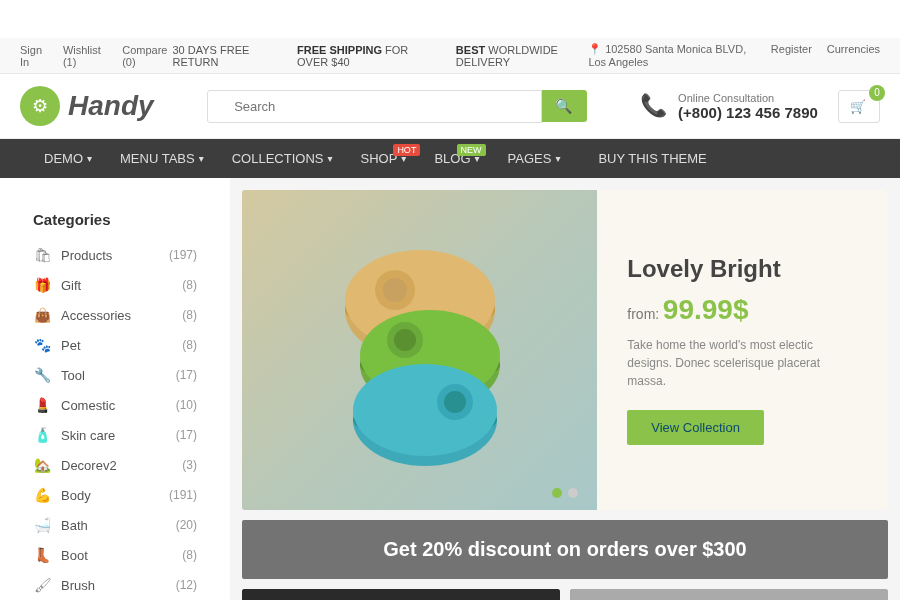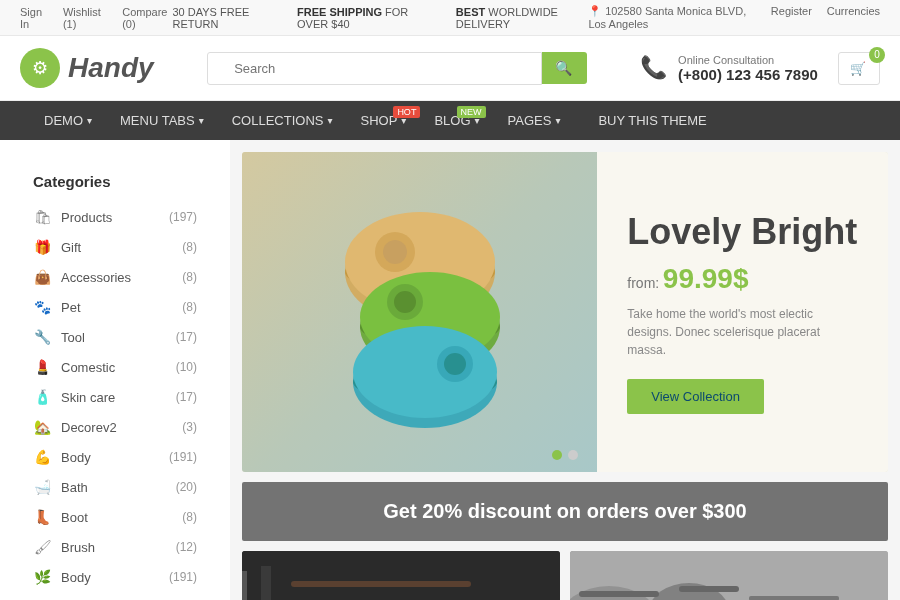--- a/index.html
+++ b/index.html
@@ -8,20 +8,21 @@
     
     .top-bar {
       background: #f8f8f8;
       border-bottom: 1px solid #e8e8e8;
       padding: 5px 20px;
       display: flex;
       align-items: center;
       justify-content: space-between;
       font-size: 11px;
       color: #666;
+      margin-top: 38px;
     }
     .top-bar-left { display: flex; gap: 15px; align-items: center; }
     .top-bar-center { display: flex; gap: 20px; }
     .top-bar-center span { font-size: 11px; color: #555; }
     .top-bar-center span b { color: #333; }
     .top-bar-right { display: flex; gap: 15px; justify-content: flex-end; }
     .top-bar-right a { color: #666; text-decoration: none; font-size: 11px; }
 
     
     .header {
@@ -81,21 +82,21 @@
     .category-count { margin-left: auto; color: #999; font-size: 12px; }
 
     
     .content { flex: 1; padding: 12px; display: flex; flex-direction: column; gap: 10px; }
 
     
     .hero { position: relative; background: #e8e8d8; border-radius: 3px; overflow: hidden; height: 320px; display: flex; }
     .hero-img-area { width: 55%; background: linear-gradient(135deg, #d4c9a0 0%, #b8c8b8 50%, #a8c8c8 100%); display: flex; align-items: center; justify-content: center; overflow: hidden; }
 
     .hero-text { flex: 1; padding: 40px 30px; display: flex; flex-direction: column; justify-content: center; background: #f9f7f0; }
-    .hero-headline { font-size: 36px; font-weight: bold; color: #444; line-height: 1.2; margin-bottom: 10px; }
+    .hero-headline { font-size: 24px; font-weight: bold; color: #444; line-height: 1.2; margin-bottom: 10px; }
     .hero-from { font-size: 14px; color: #777; margin-bottom: 4px; }
     .hero-price { color: #8bc34a; font-size: 28px; font-weight: bold; display: inline; }
     .hero-desc { font-size: 12px; color: #888; margin-top: 10px; margin-bottom: 20px; line-height: 1.5; }
     .view-btn { background: #8bc34a; color: #0c4a6e; border: none; padding: 10px 24px; font-size: 13px; cursor: pointer; border-radius: 2px; width: fit-content; }
 
     .hero-dots { position: absolute; bottom: 12px; left: 50%; transform: translateX(-50%); display: flex; gap: 6px; }
     .dot { width: 10px; height: 10px; border-radius: 50%; background: #8bc34a; cursor: pointer; }
     .dot.inactive { background: #ccc; }
 
     

